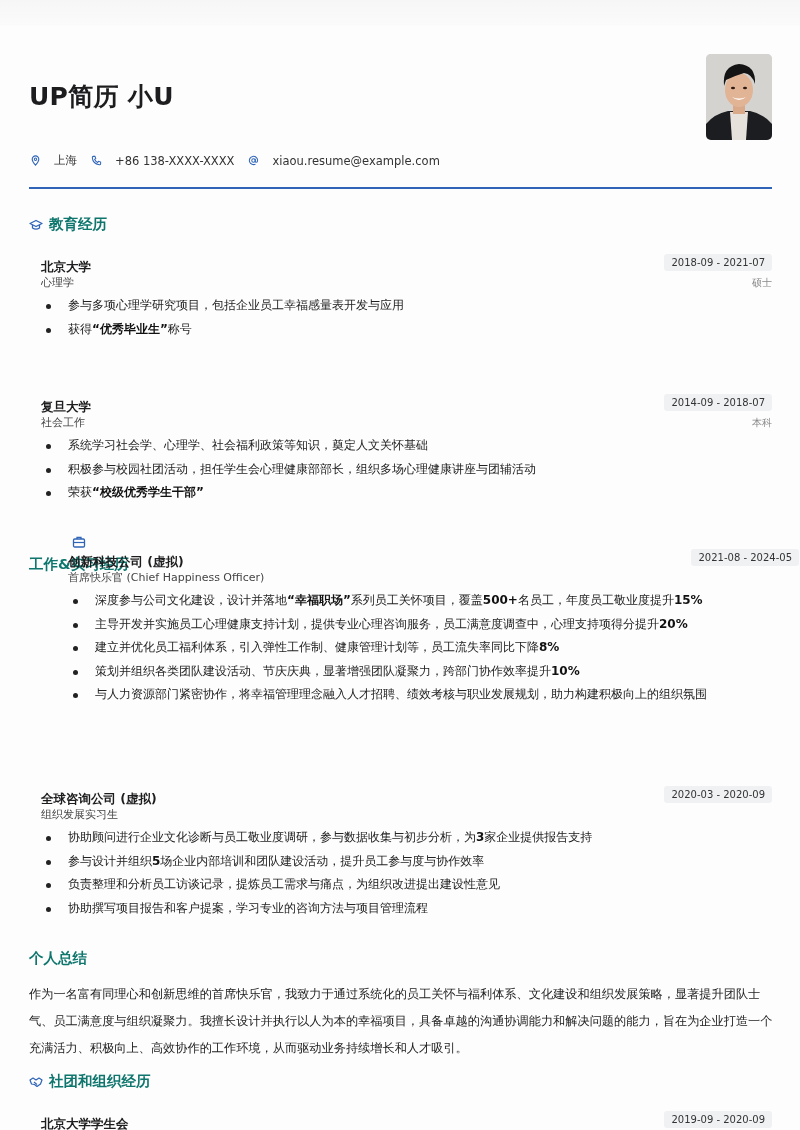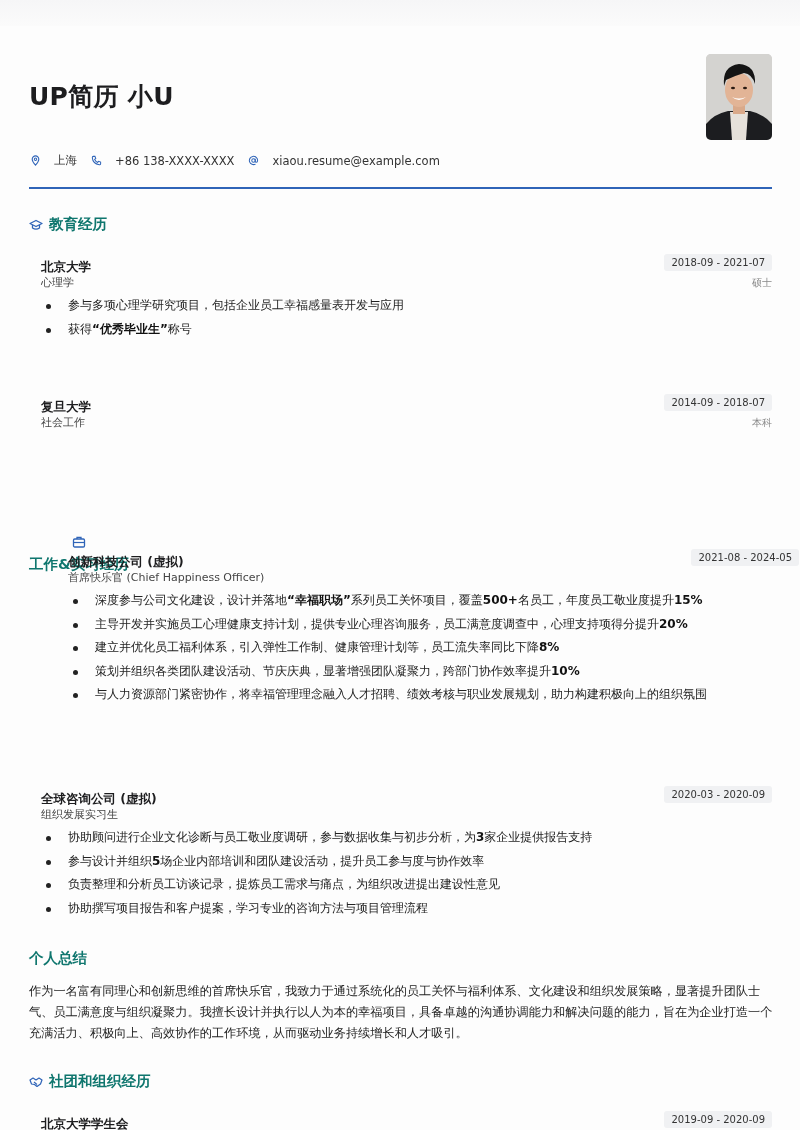--- a/index.html
+++ b/index.html
@@ -19,21 +19,21 @@
   .entry { position: absolute; left: 41px; width: 731px; }
   .entry-head { position: relative; height: 18px; }
   .entry-title { font-size: 12.5px; font-weight: 700; color: #1d1d1f; }
   .date-badge { position: absolute; right: 0; top: -2px; background: #f0f1f3; border-radius: 3px; font-size: 10px; color: #333; padding: 3px 7px; }
   .entry-sub { font-size: 11px; color: #444; height: 17px; line-height: 17px; position: relative; }
   .degree { position: absolute; right: 0; top: 0; font-size: 10px; color: #888; }
   ul.bullets { list-style: none; margin-top: 3px; }
   ul.bullets li { position: relative; padding-left: 27px; font-size: 12px; line-height: 23.5px; color: #222; white-space: nowrap; }
   ul.bullets li::before { content: ""; position: absolute; left: 5px; top: 10px; width: 5px; height: 5px; border-radius: 50%; background: #222; }
   b { font-weight: 700; color: #111; }
-  .summary-text { position: absolute; left: 29px; top: 955px; width: 745px; font-size: 12.2px; line-height: 21px; color: #222; }
+  .summary-text { position: absolute; left: 29px; top: 955px; width: 745px; font-size: 12.2px; line-height: 27px; color: #222; }
 </style>
 </head>
 <body>
 
 <div class="topbar"></div>
 
 <div class="page">
 
   <div class="header">
     <div class="name">UP简历 小U</div>
@@ -102,20 +102,25 @@
 
   <div class="entry" style="top:370px;">
     <div class="entry-head">
       <span class="entry-title">复旦大学</span>
       <span class="date-badge">2014-09 - 2018-07</span>
     </div>
     <div class="entry-sub">
       <span>社会工作</span>
       <span class="degree">本科</span>
     </div>
+    <ul class="bullets">
+      <li><span>系统学习社会学、心理学、社会福利政策等知识，奠定人文关怀基础</span></li>
+      <li><span>积极参与校园社团活动，担任学生会心理健康部部长，组织多场心理健康讲座与团辅活动</span></li>
+      <li><span>荣获</span><b>“校级优秀学生干部”</b></li>
+    </ul>
   </div>
 
   <div class="section-title" style="top:509px;flex-direction:column;">
     <svg viewBox="0 0 14 14">
         <rect x="1.5" y="4" width="11" height="8" rx="1.2" fill="none" stroke="#2f64b8" stroke-width="1.3"></rect>
         <path d="M5 4 L5 2.3 L9 2.3 L9 4" fill="none" stroke="#2f64b8" stroke-width="1.3"></path>
         <path d="M1.5 7.5 L12.5 7.5" stroke="#2f64b8" stroke-width="1.2"></path>
       </svg>
     <span>工作&amp;实习经历</span>
   </div>

